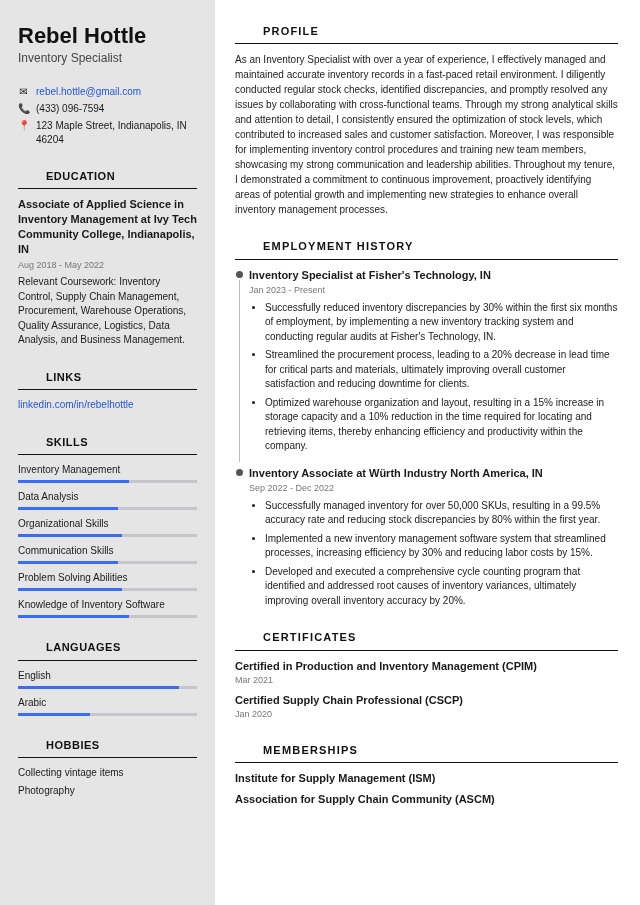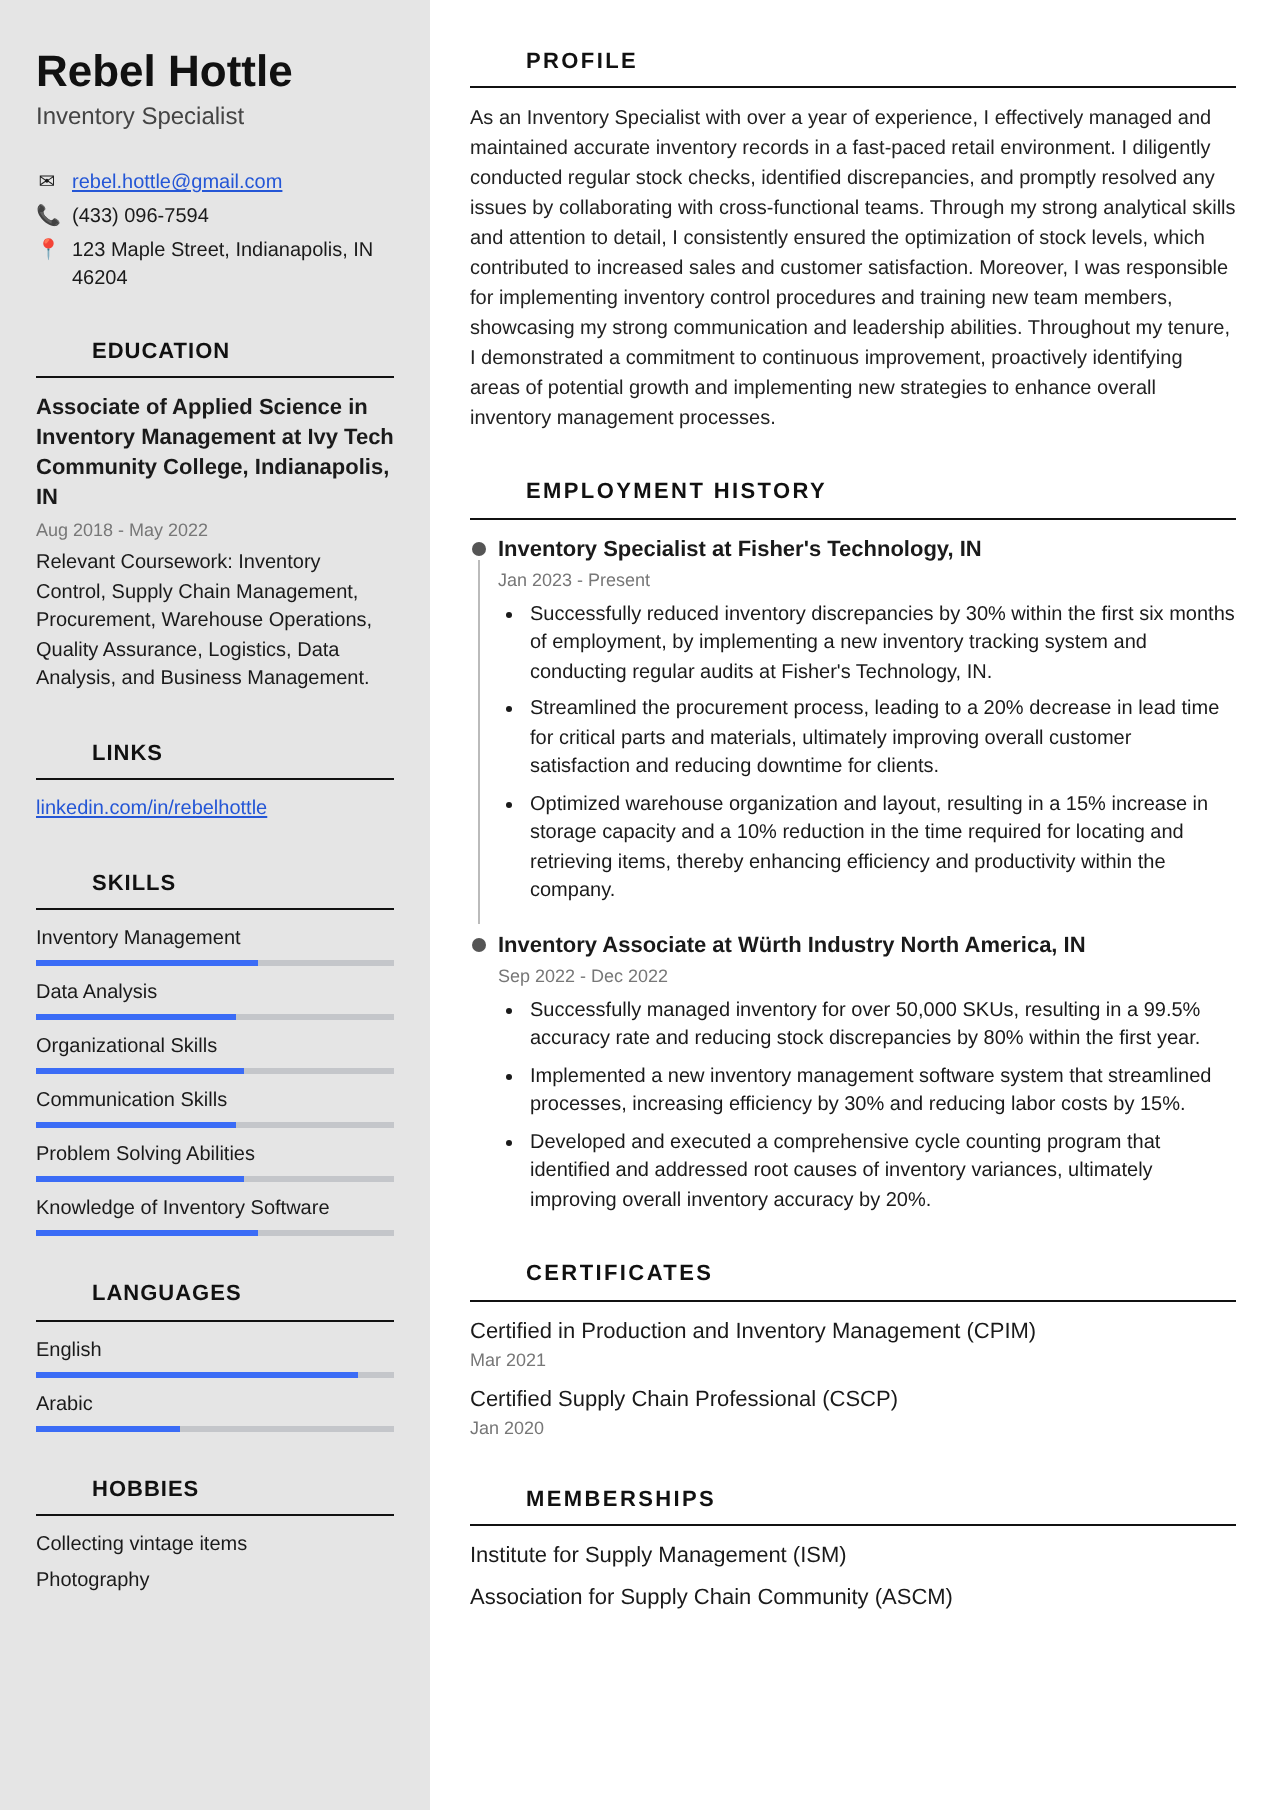--- a/index.html
+++ b/index.html
@@ -36,21 +36,21 @@
     margin-bottom: 18px;
   }
   .contact-row {
     display: flex;
     align-items: flex-start;
     gap: 7px;
     margin-bottom: 3px;
     font-size: 10px;
   }
   .contact-row .icon { width: 11px; text-align: center; flex-shrink: 0; }
-  .link { color: #2456d6; text-decoration: underline; }
+  .link { color: #2456d6; }
   .section-h {
     font-size: 11px;
     font-weight: 700;
     letter-spacing: 0.5px;
     margin-top: 22px;
     margin-bottom: 4px;
     color: #111;
     margin-left: 28px;
   }
   .section-rule {
@@ -121,21 +121,21 @@
     list-style: disc;
     padding-left: 16px;
   }
   .job li {
     font-size: 10px;
     line-height: 1.45;
     margin-bottom: 4px;
   }
   .cert-title {
     font-size: 11px;
-    font-weight: 400;
+    font-weight: 700;
     margin-top: 4px;
   }
   .cert-date { color: #777; font-size: 9px; margin-bottom: 6px; }
   .hobby, .membership {
     font-size: 10px;
     margin-bottom: 4px;
   }
 </style>
 </head>
 <body>

